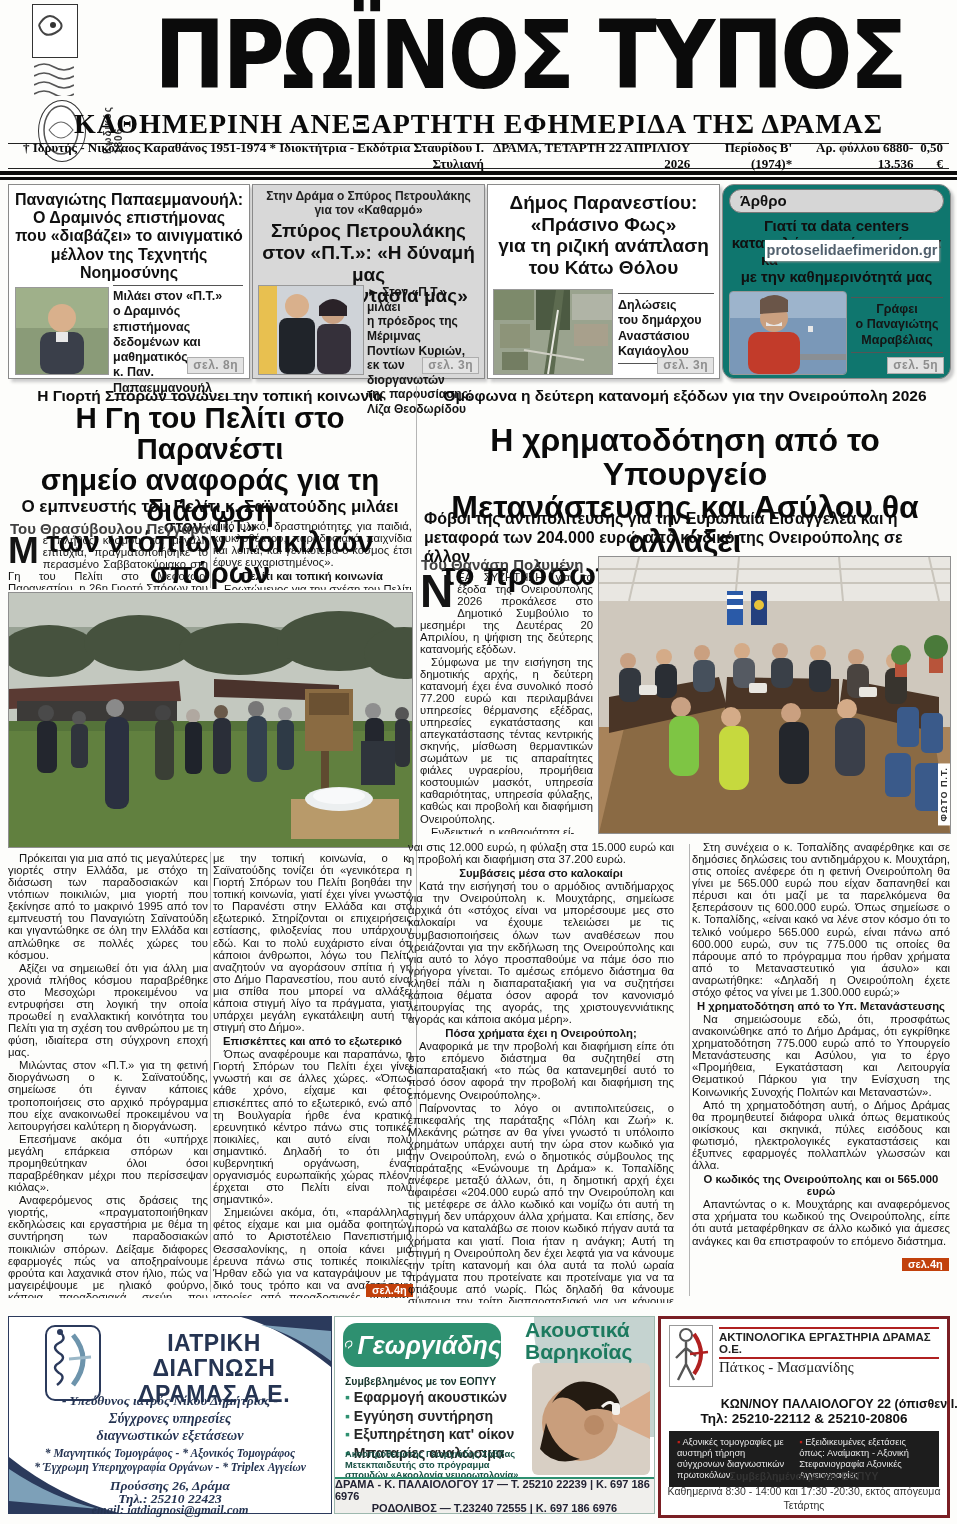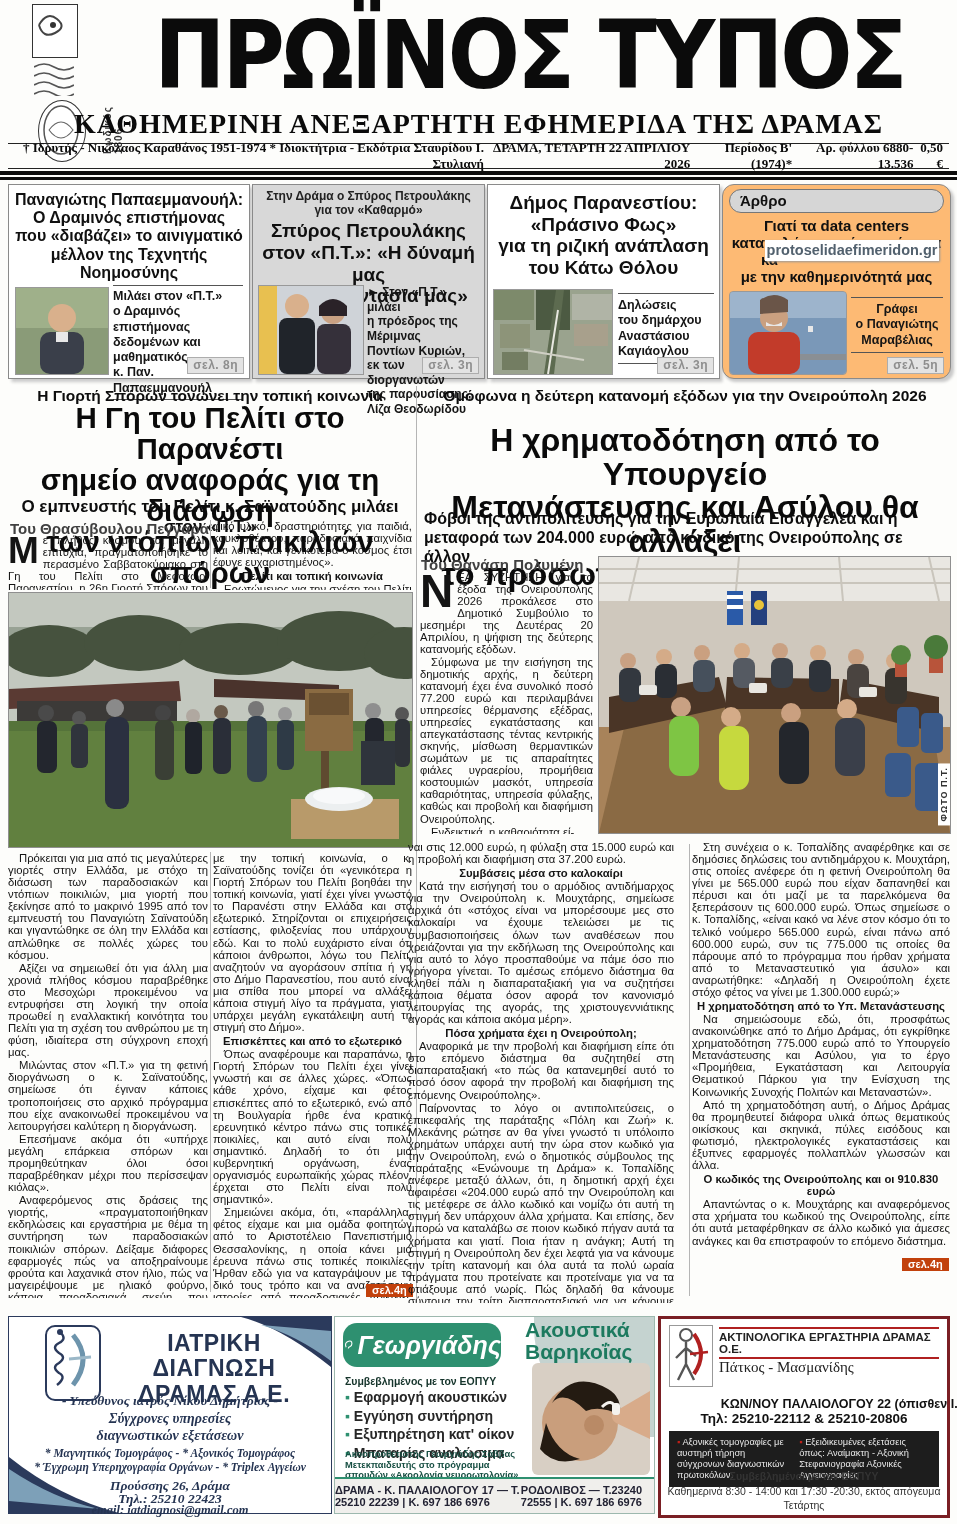--- a/index.html
+++ b/index.html
@@ -58,21 +58,21 @@
   #ad1 .it{font-family:"Liberation Serif",serif;font-style:italic;font-weight:bold;color:#253452;}
   #ad2{border:1px solid #9db8ae;}
   #ad2 .brandpill{position:absolute;left:8px;top:6px;width:158px;height:44px;background:#2e9070;border-radius:14px;
      color:#fff;font-weight:bold;font-style:italic;font-size:25px;display:flex;align-items:center;justify-content:center;}
   #ad2 .prod{position:absolute;left:190px;top:2px;font-weight:bold;font-size:21px;line-height:1.05;color:#1d7a5f;white-space:pre-line;}
   #ad2 .eop{position:absolute;left:10px;top:58px;font-weight:bold;font-size:10.5px;color:#15342b;}
   #ad2 .bullets{position:absolute;left:10px;top:72px;width:170px;font-size:14px;font-weight:bold;color:#262626;line-height:1.25;}
   #ad2 .blk.li::before{content:"▪ ";color:#2e9070;}
   #ad2 .cred{position:absolute;left:10px;top:132px;width:186px;font-weight:bold;font-size:9.3px;line-height:1.15;color:#174f43;}
   #ad2 .band{position:absolute;left:0;right:0;bottom:0;height:34px;background:#f0efec;border-top:2px solid #2e9070;
-     display:flex;flex-direction:row;align-items:center;justify-content:center;font-weight:bold;font-size:11px;color:#223;}
+     display:flex;flex-direction:column;align-items:center;justify-content:center;font-weight:bold;font-size:11px;color:#223;}
   #ad3{border:3px solid #7a1f24;}
   #ad3 .comp{font-weight:bold;font-size:11.5px;color:#222;border-top:2px solid #b02020;border-bottom:2px solid #b02020;
      padding:2px 0;display:inline-block;}
   #ad3 .docs{font-family:"Liberation Serif",serif;font-size:15px;color:#222;}
   #ad3 .red{color:#c01f18;font-weight:bold;font-size:20.5px;text-align:center;letter-spacing:.5px;}
   #ad3 .darkbox{position:absolute;left:8px;right:8px;top:112px;height:56px;background:#1d1d1d;color:#e8e8e8;
      display:flex;gap:10px;padding:6px 8px;box-sizing:border-box;font-size:9.3px;line-height:1.2;}
   #ad3 .darkbox .cell::before{content:"▪ ";color:#c01f18;}
   #ad3 .foot{position:absolute;left:0;right:0;bottom:3px;text-align:center;font-weight:bold;font-size:10.5px;color:#333;line-height:1.35;}
 </style>
@@ -194,21 +194,21 @@
       <div class="trule"></div>
       <div class="sidetext pre" style="margin:4px 0;">Δηλώσεις
 του δημάρχου
 Αναστάσιου
 Καγιάογλου</div>
       <div class="trule"></div>
     </div>
     <span class="tbadge" style="right:5px;bottom:4px;">σελ. 3η</span>
   </div>
 
-  <div class="abs tbox" style="left:722px;width:227px;background:#fdba74;border-radius:12px;">
+  <div class="abs tbox" style="left:722px;width:227px;background:#0f766e;border-radius:12px;">
     <div class="abs" style="left:6px;top:4px;right:6px;height:22px;border:1.5px solid #777;border-radius:12px;background:#d6d6d6;
          font-weight:bold;font-size:15px;padding-left:10px;line-height:21px;">Άρθρο</div>
     <div class="title ctr" style="font-size:15px;margin-top:32px;">Γιατί τα data centers</div>
     <div class="title ctr" style="font-size:15px;">καταναλώνουν τόση ενέργεια</div>
     <div class="title" style="font-size:15px;padding-left:38px;">κα</div>
     <div class="title ctr" style="font-size:15px;">με την καθημερινότητά μας</div>
     <div class="abs" style="left:42px;top:55px;width:174px;height:21px;background:#fff;box-shadow:1px 1px 2px #999;
          font-weight:bold;font-size:14.5px;color:#52616e;text-align:center;line-height:21px;">protoselidaefimeridon.gr</div>
     <div class="tphoto" style="left:6px;top:106px;width:116px;height:82px;border-radius:4px;">
       <svg width="116" height="82" viewBox="0 0 116 82">
@@ -453,21 +453,21 @@
       <div class="blk p">Κατά την εισήγησή του ο αρμόδιος αντιδήμαρχος για την Ονειρούπολη κ. Μουχτάρης, σημείωσε αρχικά ότι «στόχος είναι να μπορέσουμε μες στο καλοκαίρι να έχουμε τελειώσει με τις συμβασιοποιήσεις όλων των αναθέσεων που χρειάζονται για την εκδήλωση της Ονειρούπολης και για αυτό το λόγο προσπαθούμε να πάμε όσο πιο γρήγορα γίνεται. Το αμέσως επόμενο διάστημα θα κληθεί πάλι η διαπαραταξιακή για να συζητήσει κάποια θέματα όσον αφορά τον κανονισμό λειτουργίας της αγοράς, της χριστουγεννιάτικης αγοράς και κάποια ακόμα μέρη».</div>
       <div class="blk h">Πόσα χρήματα έχει η Ονειρούπολη;</div>
       <div class="blk p">Αναφορικά με την προβολή και διαφήμιση είπε ότι στο επόμενο διάστημα θα συζητηθεί στη διαπαραταξιακή «το πώς θα κατανεμηθεί αυτό το ποσό όσον αφορά την προβολή και διαφήμιση της επόμενης Ονειρούπολης».</div>
       <div class="blk p">Παίρνοντας το λόγο οι αντιπολιτεύσεις, ο επικεφαλής της παράταξης «Πόλη και Ζωή» κ. Μλεκάνης ρώτησε αν θα γίνει γνωστό τι υπόλοιπο χρημάτων υπάρχει αυτή την ώρα στον κωδικό για την Ονειρούπολη, ενώ ο δημοτικός σύμβουλος της παράταξης «Ενώνουμε τη Δράμα» κ. Τοπαλίδης ανέφερε μεταξύ άλλων, ότι, η δημοτική αρχή έχει αφαιρέσει «204.000 ευρώ από την Ονειρούπολη και τις μετέφερε σε άλλο κωδικό και νομίζω ότι αυτή τη στιγμή δεν υπάρχουν άλλα χρήματα. Και επίσης, δεν μπορώ να καταλάβω σε ποιον κωδικό πήγαν αυτά τα χρήματα και γιατί. Ποια ήταν η ανάγκη; Αυτή τη στιγμή η Ονειρούπολη δεν έχει λεφτά για να κάνουμε την τρίτη κατανομή και όλα αυτά τα πολύ ωραία πράγματα που προτείνατε και προτείναμε για να τα φτιάξουμε από νωρίς. Πώς δηλαδή θα κάνουμε σύντομα την τρίτη διαπαραταξιακή για να κάνουμε την τρίτη κατανομή και τα λοιπά; Εκτός κι αν έχετε να μας απαντήσετε ότι αυτά τα λεφτά θα γυρίσουν τον άλλο μήνα πίσω, ή για ποιο λόγο μετα-</div>
     </div>
   <div class="abs coltext" style="left:692px;width:258px;top:841px;height:462px;">
       <div class="blk p">Στη συνέχεια ο κ. Τοπαλίδης αναφέρθηκε και σε δημόσιες δηλώσεις του αντιδημάρχου κ. Μουχτάρη, στις οποίες ανέφερε ότι η φετινή Ονειρούπολη θα γίνει με 565.000 ευρώ που είχαν δαπανηθεί και πέρυσι και ότι μαζί με τα παρελκόμενα θα ξεπεράσουν τις 600.000 ευρώ. Όπως σημείωσε ο κ. Τοπαλίδης, «είναι κακό να λένε στον κόσμο ότι το τελικό νούμερο 565.000 ευρώ, είναι πάνω από 600.000 ευρώ, συν τις 775.000 τις οποίες θα πάρουμε από το πρόγραμμα που ήρθαν χρήματα από το Μεταναστευτικό για άσυλο» και αναρωτήθηκε: «Δηλαδή η Ονειρούπολη έχετε στόχο φέτος να γίνει με 1.300.000 ευρώ;»</div>
       <div class="blk h">Η χρηματοδότηση από το Υπ. Μετανάστευσης</div>
       <div class="blk p">Να σημειώσουμε εδώ, ότι, προσφάτως ανακοινώθηκε από το Δήμο Δράμας, ότι εγκρίθηκε χρηματοδότηση 775.000 ευρώ από το Υπουργείο Μετανάστευσης και Ασύλου, για το έργο «Προμήθεια, Εγκατάσταση και Λειτουργία Θεματικού Πάρκου για την Ενίσχυση της Κοινωνικής Συνοχής Πολιτών και Μεταναστών».</div>
       <div class="blk p">Από τη χρηματοδότηση αυτή, ο Δήμος Δράμας θα προμηθευτεί διάφορα υλικά όπως θεματικούς οικίσκους και σκηνικά, πύλες εισόδους και φωτισμό, ηλεκτρολογικές εγκαταστάσεις και έξυπνες εφαρμογές πολλαπλών γλωσσών και άλλα.</div>
-      <div class="blk h">Ο κωδικός της Ονειρούπολης και οι 910.830 ευρώ</div>
+      <div class="blk h">Ο κωδικός της Ονειρούπολης και οι 565.000 ευρώ</div>
       <div class="blk p">Απαντώντας ο κ. Μουχτάρης και αναφερόμενος στα χρήματα του κωδικού της Ονειρούπολης, είπε ότι αυτά μεταφέρθηκαν σε άλλο κωδικό για άμεσες ανάγκες και θα επιστραφούν το επόμενο διάστημα.</div>
     </div>
   <div class="vrule" style="left:689px;top:844px;height:452px;"></div>
   <span class="pgbadge" style="left:902px;top:1258px;">σελ.4η</span>
 
   <div class="abs ad" id="ad1" style="left:8px;width:322px;">
     <svg class="abs" style="right:0;top:0;" width="90" height="50" viewBox="0 0 90 50">
         <path d="M90 0 L90 50 Q40 10 0 0 Z" fill="#2b3a5c"></path>
         <path d="M90 14 L90 44 Q55 18 20 8 Z" fill="#7da0b8"></path>
       </svg>

